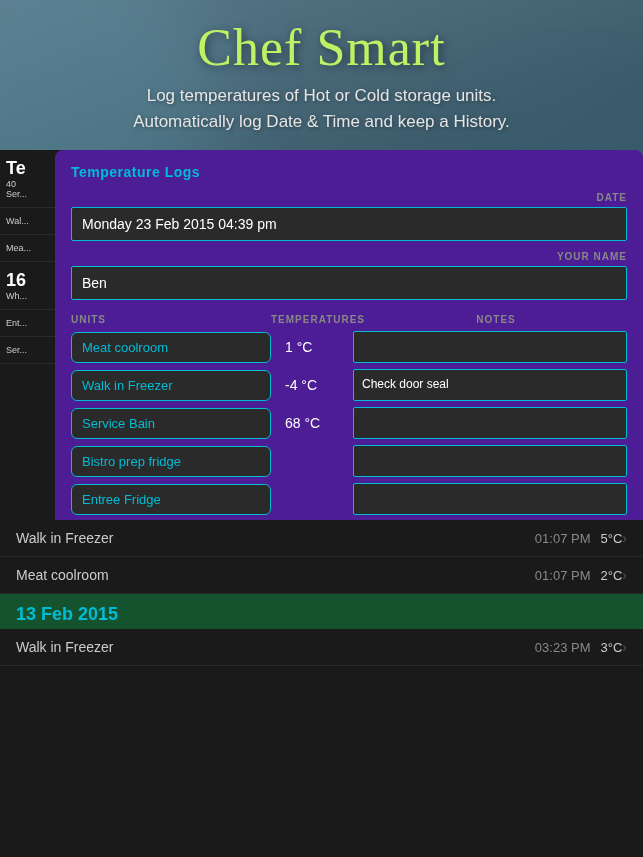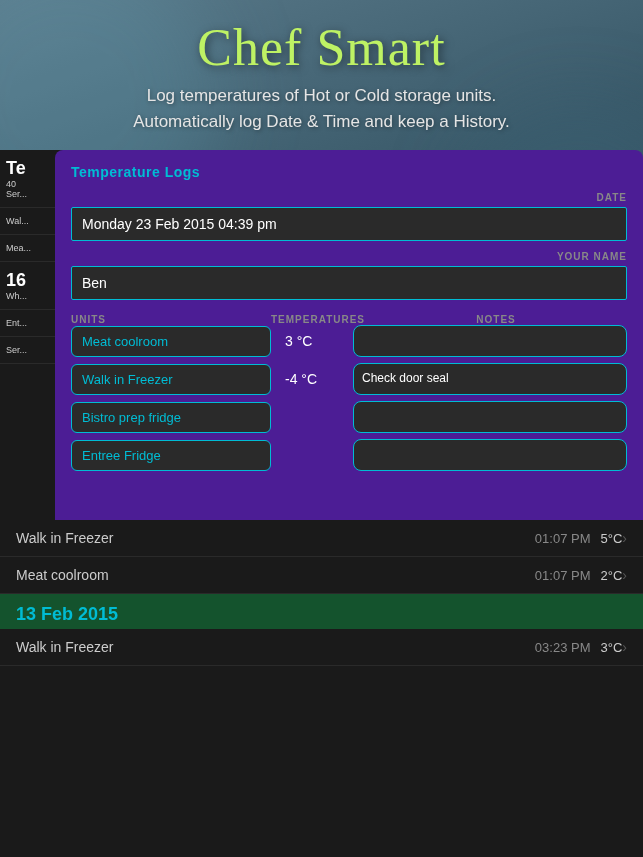--- a/index.html
+++ b/index.html
@@ -175,21 +175,21 @@
     }
 
     
     .units-section {
       margin-top: 4px;
     }
 
     .units-header {
       display: flex;
       justify-content: flex-end;
-      margin-bottom: 0;
+      margin-bottom: 6px;
     }
 
     .col-header {
       color: #888;
       font-size: 10px;
       font-weight: 600;
       letter-spacing: 1px;
       text-transform: uppercase;
     }
 
@@ -221,21 +221,21 @@
       color: #ffffff;
       font-size: 14px;
       font-weight: 500;
       padding-left: 8px;
     }
 
     .unit-notes {
       flex: 1;
       background: #2a2a2a;
       border: 1.5px solid #00bcd4;
-      border-radius: 8px;
+      border-radius: 2px;
       color: #ffffff;
       font-size: 12px;
       padding: 7px 8px;
       min-height: 32px;
       cursor: pointer;
     }
 
     
     .bottom-list {
       position: absolute;
@@ -346,27 +346,32 @@
       <div class="units-section">
         <div class="units-header">
           <div class="col-header col-units">UNITS</div>
           <div class="col-header col-temp">TEMPERATURES</div>
           <div class="col-header col-notes">NOTES</div>
         </div>
 
         <div id="unit-rows-container">
             <div class="unit-row">
               <button class="unit-name-btn">Meat coolroom</button>
-              <div class="unit-temp">3 °C</div>
+              <div class="unit-temp">1 °C</div>
               <div class="unit-notes"></div>
             </div>
             <div class="unit-row">
               <button class="unit-name-btn">Walk in Freezer</button>
               <div class="unit-temp">-4 °C</div>
               <div class="unit-notes">Check door seal</div>
+            </div>
+            <div class="unit-row">
+              <button class="unit-name-btn">Service Bain</button>
+              <div class="unit-temp">68 °C</div>
+              <div class="unit-notes"></div>
             </div>
             <div class="unit-row">
               <button class="unit-name-btn">Bistro prep fridge</button>
               <div class="unit-temp"></div>
               <div class="unit-notes"></div>
             </div>
             <div class="unit-row">
               <button class="unit-name-btn">Entree Fridge</button>
               <div class="unit-temp"></div>
               <div class="unit-notes"></div>

